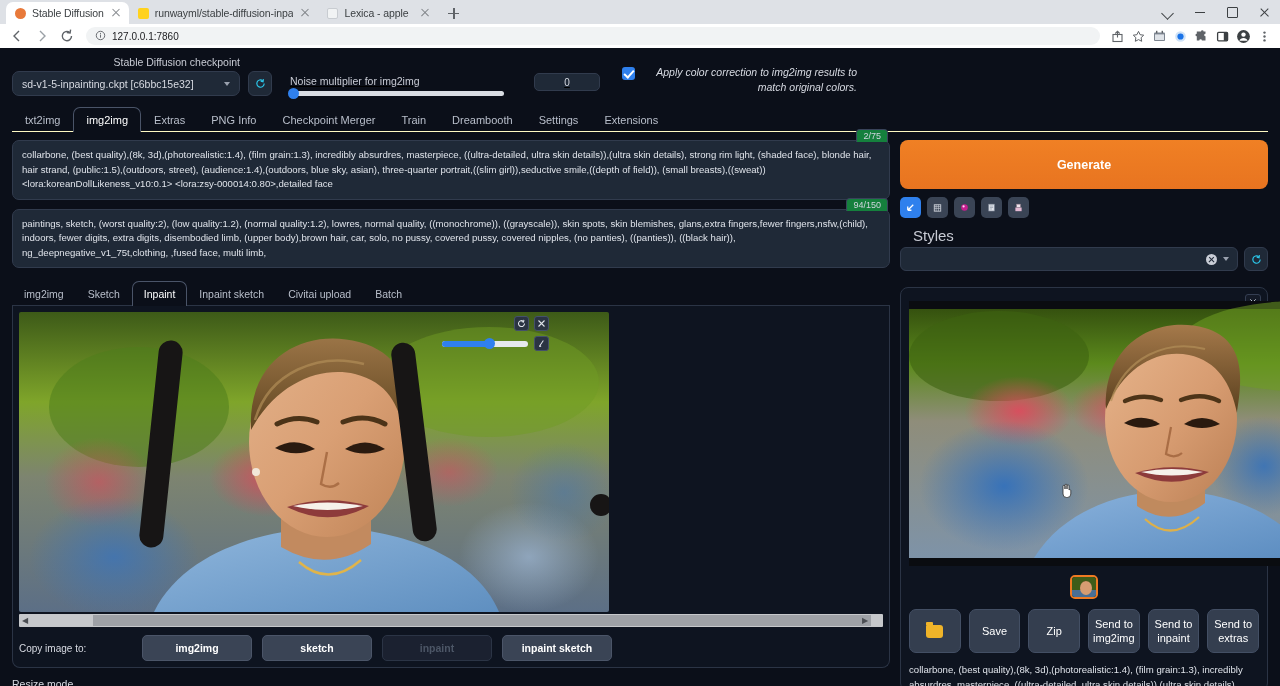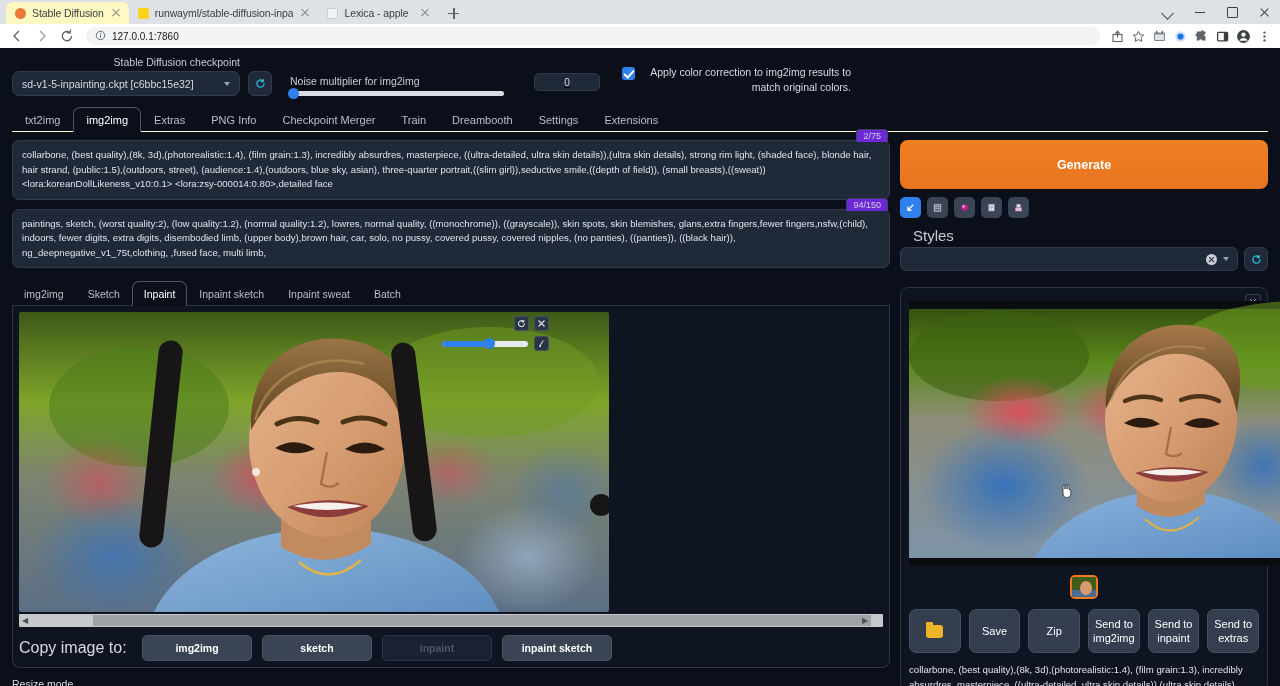--- a/index.html
+++ b/index.html
@@ -11,21 +11,21 @@
 
   
   .browser { width: 1280px; height: 48px; background: #dee1e6; position: relative; }
   .tabstrip { height: 24px; display: flex; align-items: flex-end; padding-left: 6px; }
   .tab {
     height: 22px; display: flex; align-items: center; gap: 6px;
     padding: 0 7px 0 9px; font-size: 10px; color: #3c4043;
     border-radius: 7px 7px 0 0; max-width: 210px; min-width: 120px;
     position: relative; background: #dee1e6;
   }
-  .tab.active { background: #fef9c3; }
+  .tab.active { background: #ffffff; }
   .tab-fav { width: 11px; height: 11px; border-radius: 2px; flex: 0 0 auto; display:block; }
   .tab-title { flex: 1 1 auto; overflow: hidden; white-space: nowrap; text-overflow: clip;
                font-size: 10.5px; letter-spacing: -0.1px; }
   .tab-close { width: 12px; height: 12px; flex: 0 0 auto; position: relative; opacity: .75; }
   .tab-close::before, .tab-close::after {
     content: ''; position: absolute; left: 1px; top: 5px; width: 10px; height: 1.2px; background: #5f6368;
   }
   .tab-close::before { transform: rotate(45deg); }
   .tab-close::after { transform: rotate(-45deg); }
   .newtab { width: 22px; height: 22px; position: relative; margin-left: 4px; }
@@ -69,21 +69,21 @@
   .refresh-btn {
     width: 24px; height: 25px; background: #1f2937; border: 1px solid #313b4d; border-radius: 6px;
     display:flex;align-items:center;justify-content:center; color:#2bc5e8; font-size: 11px;
   }
   .noise-block { margin-left: 10px; }
   .slider-row { display:flex; align-items:center; gap: 10px; }
   .slider-track { width: 214px; height: 5px; background: #d9dde3; border-radius: 3px; position: relative; }
   .slider-knob { position:absolute; left: -2px; top: -3px; width: 11px; height: 11px; border-radius: 50%; background: #2f80ed; }
   .num-box { width: 66px; height: 18px; background: #1f2937; border: 1px solid #313b4d; border-radius: 5px;
              color: #d7dae2; font-size: 10px; display:flex;align-items:center;justify-content:center; }
-  .cc-block { display:flex; align-items: flex-start; gap: 1px; margin-left: 14px; margin-bottom: 1px; }
+  .cc-block { display:flex; align-items: flex-start; gap: 7px; margin-left: 14px; margin-bottom: 1px; font-style: italic; }
   .chk { width: 13px; height: 13px; border-radius: 3px; background: #2f80ed; position: relative; flex:0 0 auto; margin-top: 2px;}
   .chk::after { content:''; position:absolute; left:4px; top:1px; width:4px; height:8px;
                 border-right:2px solid #fff; border-bottom:2px solid #fff; transform: rotate(42deg); }
   .cc-text { font-size: 10.5px; color: #d7dae2; line-height: 1.45; max-width: 215px; }
 
   
   .maintabs { display: flex; align-items: flex-end; gap: 0; margin-top: 10px; border-bottom: 1px solid #fef9c3; }
   .mtab { font-size: 11px; color: #b9bfcb; padding: 6px 12px 6px 12px; border-radius: 7px 7px 0 0;
           border: 1px solid transparent; border-bottom: none; position: relative; top: 1px; }
   .mtab.active { color: #ffffff; background: #0b0f19; border-color: #3a4considered; }
@@ -91,21 +91,21 @@
 
   
   .prompt-area { position: relative; }
   .pbox {
     background: #1f2937; border: 1px solid #313b4d; border-radius: 7px;
     padding: 7px 9px; font-size: 9.6px; color: #dfe3ea; line-height: 1.52;
     min-height: 56px;
   }
   .pbox.neg { min-height: 52px; margin-top: 9px; }
   .counter {
-    position: absolute; right: 2px; top: -11px; background: #6d28d9; color: #cfd4de;
+    position: absolute; right: 2px; top: -11px; background: #15803d; color: #cfd4de;
     font-size: 9px; padding: 1px 6px; border-radius: 4px 4px 0 0; border: 1px solid #39435a; border-bottom:none;
   }
   .counter.neg { top: 58px; }
 
   .left-col { width: 878px; position: relative; }
   .right-col { width: 368px; margin-left: 10px; }
 
   .interro {
     width: 128px; height: 54px; background: #2b3443; border: 1px solid #3c4759; border-radius: 8px;
     color: #fff; font-size: 11px; font-weight: bold; display:flex;align-items:center;justify-content:center;
@@ -148,21 +148,21 @@
   .brush-track { width: 86px; height: 6px; border-radius:3px; background:#e6e9ed; position:relative; }
   .brush-fill { position:absolute;left:0;top:0;height:6px;width:46px;background:#2f80ed;border-radius:3px; }
   .brush-knob { position:absolute; left:42px; top:-2.5px; width:11px;height:11px;border-radius:50%;background:#2f80ed; }
 
   .hscroll { height: 13px; background:#c6c8cb; border-radius:1px; display:flex; align-items:center;
              margin-top: 2px; position:relative; }
   .hscroll .thumb { position:absolute; left: 74px; right: 12px; top:1px; bottom:1px; background:#9ea1a6; }
   .hs-arrow { width: 12px; text-align:center; font-size: 8px; color:#4b4e53; }
 
   .copy-row { display:flex; align-items:center; gap: 10px; margin-top: 8px; }
-  .copy-lbl { font-size: 16px; color: #d7dae2; width: 113px; }
+  .copy-lbl { font-size: 10px; color: #d7dae2; width: 113px; }
   .cbtn { width: 110px; height: 26px; background: #3a4455; border:1px solid #4b5568; border-radius: 5px;
           color:#fff; font-size: 10.5px; font-weight: bold; display:flex;align-items:center;justify-content:center; }
   .cbtn.disabled { background: #1b2130; border-color:#2b3445; color:#4c5666; font-weight:bold; }
 
   .resize-lbl { font-size: 10.5px; color:#d7dae2; margin-top: 10px; }
 
   
   .result-panel { border: 1px solid #2b3445; border-radius: 8px; padding: 8px; background:#0e1420;
                   position: relative; height: 404px; }
   .close-x { position:absolute; right: 6px; top: 6px; width: 16px; height: 16px; background:#141a27;
@@ -357,21 +357,21 @@
           <div class="pbox">collarbone, (best quality),(8k, 3d),(photorealistic:1.4), (film grain:1.3), incredibly absurdres, masterpiece, ((ultra-detailed, ultra skin details)),(ultra skin details), strong rim light, (shaded face), blonde hair, hair strand, (public:1.5),(outdoors, street), (audience:1.4),(outdoors, blue sky, asian), three-quarter portrait,((slim girl)),seductive smile,((depth of field)), (small breasts),((sweat)) &lt;lora:koreanDollLikeness_v10:0.1&gt; &lt;lora:zsy-000014:0.80&gt;,detailed face</div>
           <span class="counter neg">94/150</span>
           <div class="pbox neg">paintings, sketch, (worst quality:2), (low quality:1.2), (normal quality:1.2), lowres, normal quality, ((monochrome)), ((grayscale)), skin spots, skin blemishes, glans,extra fingers,fewer fingers,nsfw,(child), indoors, fewer digits, extra digits, disembodied limb, (upper body),brown hair, car, solo, no pussy, covered pussy, covered nipples, (no panties), ((panties)), ((black hair)), ng_deepnegative_v1_75t,clothing, ,fused face, multi limb,</div>
         </div>
 
         <div class="subtabs">
           <div class="stab">img2img</div>
           <div class="stab">Sketch</div>
           <div class="stab active">Inpaint</div>
           <div class="stab">Inpaint sketch</div>
-          <div class="stab">Inpaint sweat</div>
+          <div class="stab">Civitai upload</div>
           <div class="stab">Batch</div>
         </div>
 
         <div class="canvas-panel">
           <div class="canvas-box">
 
             <svg class="photo" viewBox="0 0 590 300" preserveAspectRatio="none">
               <defs>
                 <linearGradient id="bgsky" x1="0" y1="0" x2="0" y2="1">
                   <stop offset="0" stop-color="#3d5a18"></stop>

